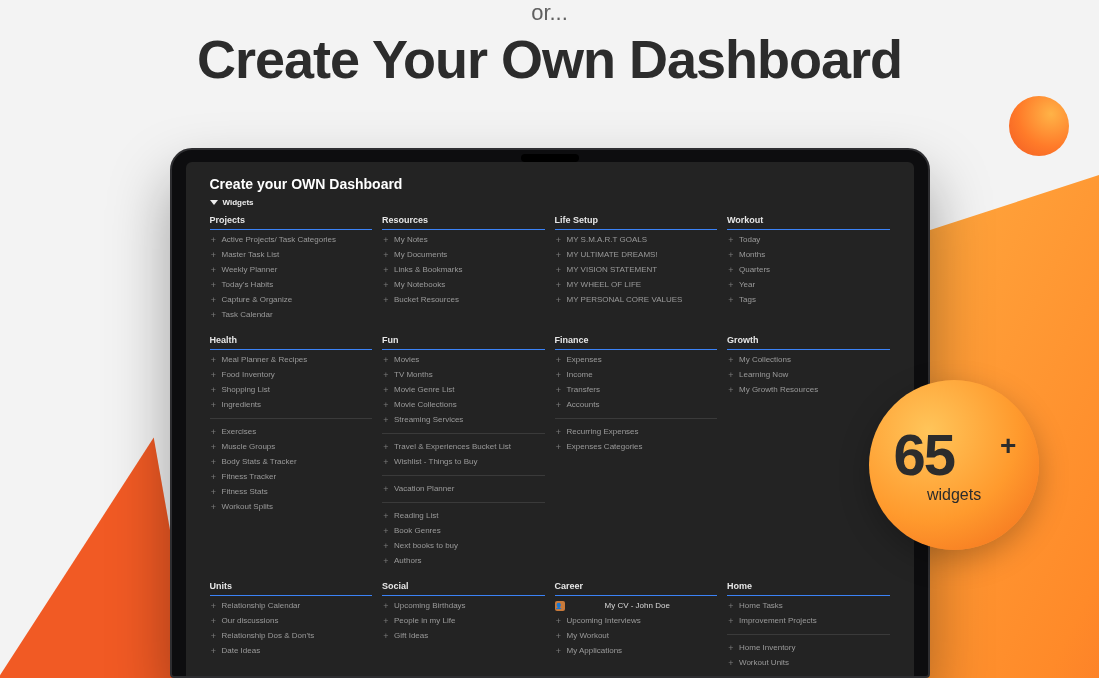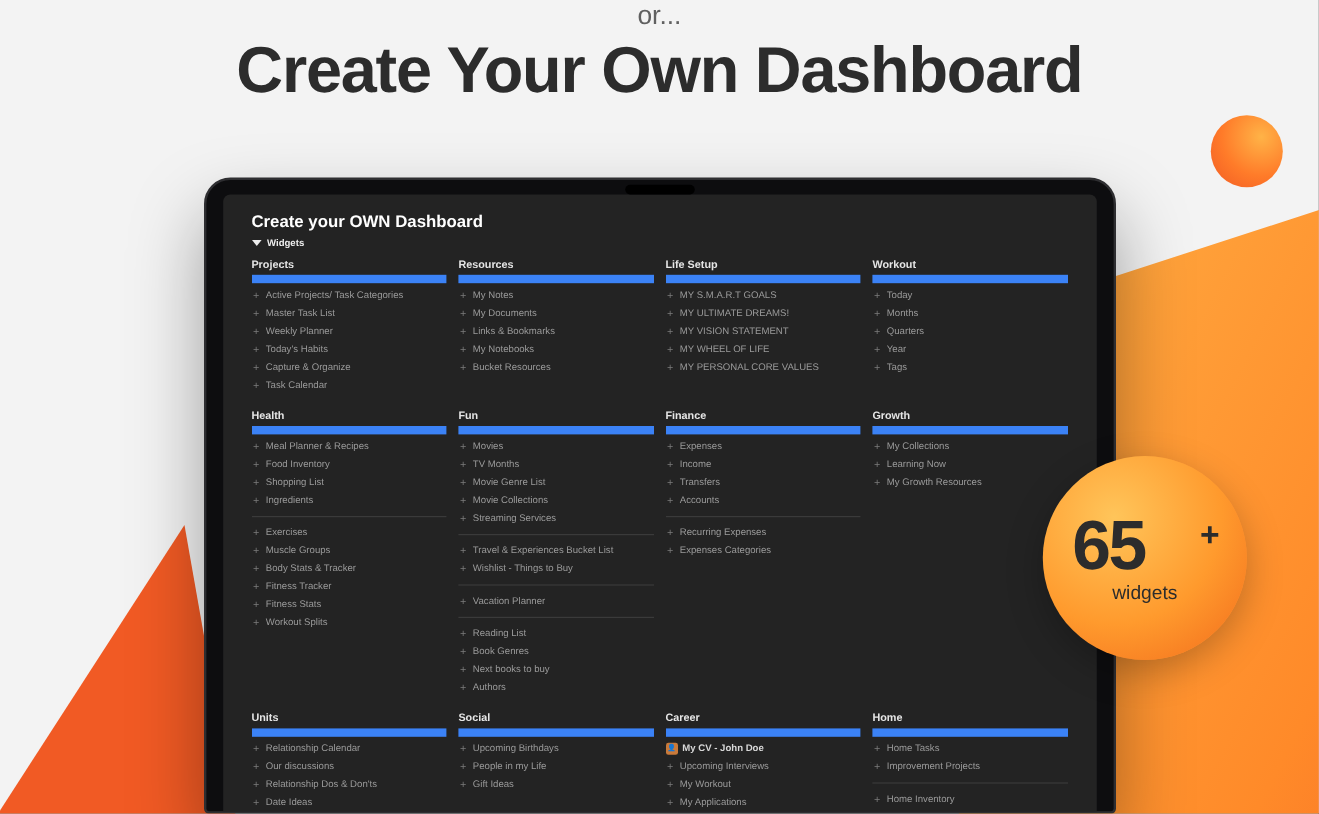--- a/index.html
+++ b/index.html
@@ -117,21 +117,21 @@
     display: grid;
     grid-template-columns: repeat(4, 1fr);
     column-gap: 10px;
     row-gap: 14px;
   }
   .col-header {
     color: #e6e6e6;
     font-weight: 600;
     font-size: 9px;
     padding-bottom: 4px;
-    border-bottom: 7px solid #3b82f6;
+    border-bottom: 1px solid #3b82f6;
     margin-bottom: 4px;
   }
   .items { display: flex; flex-direction: column; gap: 3px; }
   .item {
     display: flex;
     align-items: center;
     gap: 4px;
     color: #9a9a9a;
     font-size: 8px;
     line-height: 12px;
@@ -495,21 +495,21 @@
                 <span class="plus">+</span>
                 <span>Gift Ideas</span>
               </div>
             </div>
           </div>
           <div>
             <div class="col-header">Career</div>
             <div class="items">
               <div class="item">
                 <span class="cvicon">👤</span>
-                <span style="color: rgb(216, 216, 216); font-weight: 700;">My CV - John Doe</span>
+                <span style="color: rgb(216, 216, 216); font-weight: 400; margin-left: 36px;">My CV - John Doe</span>
               </div>
               <div class="item">
                 <span class="plus">+</span>
                 <span>Upcoming Interviews</span>
               </div>
               <div class="item">
                 <span class="plus">+</span>
                 <span>My Workout</span>
               </div>
               <div class="item">

